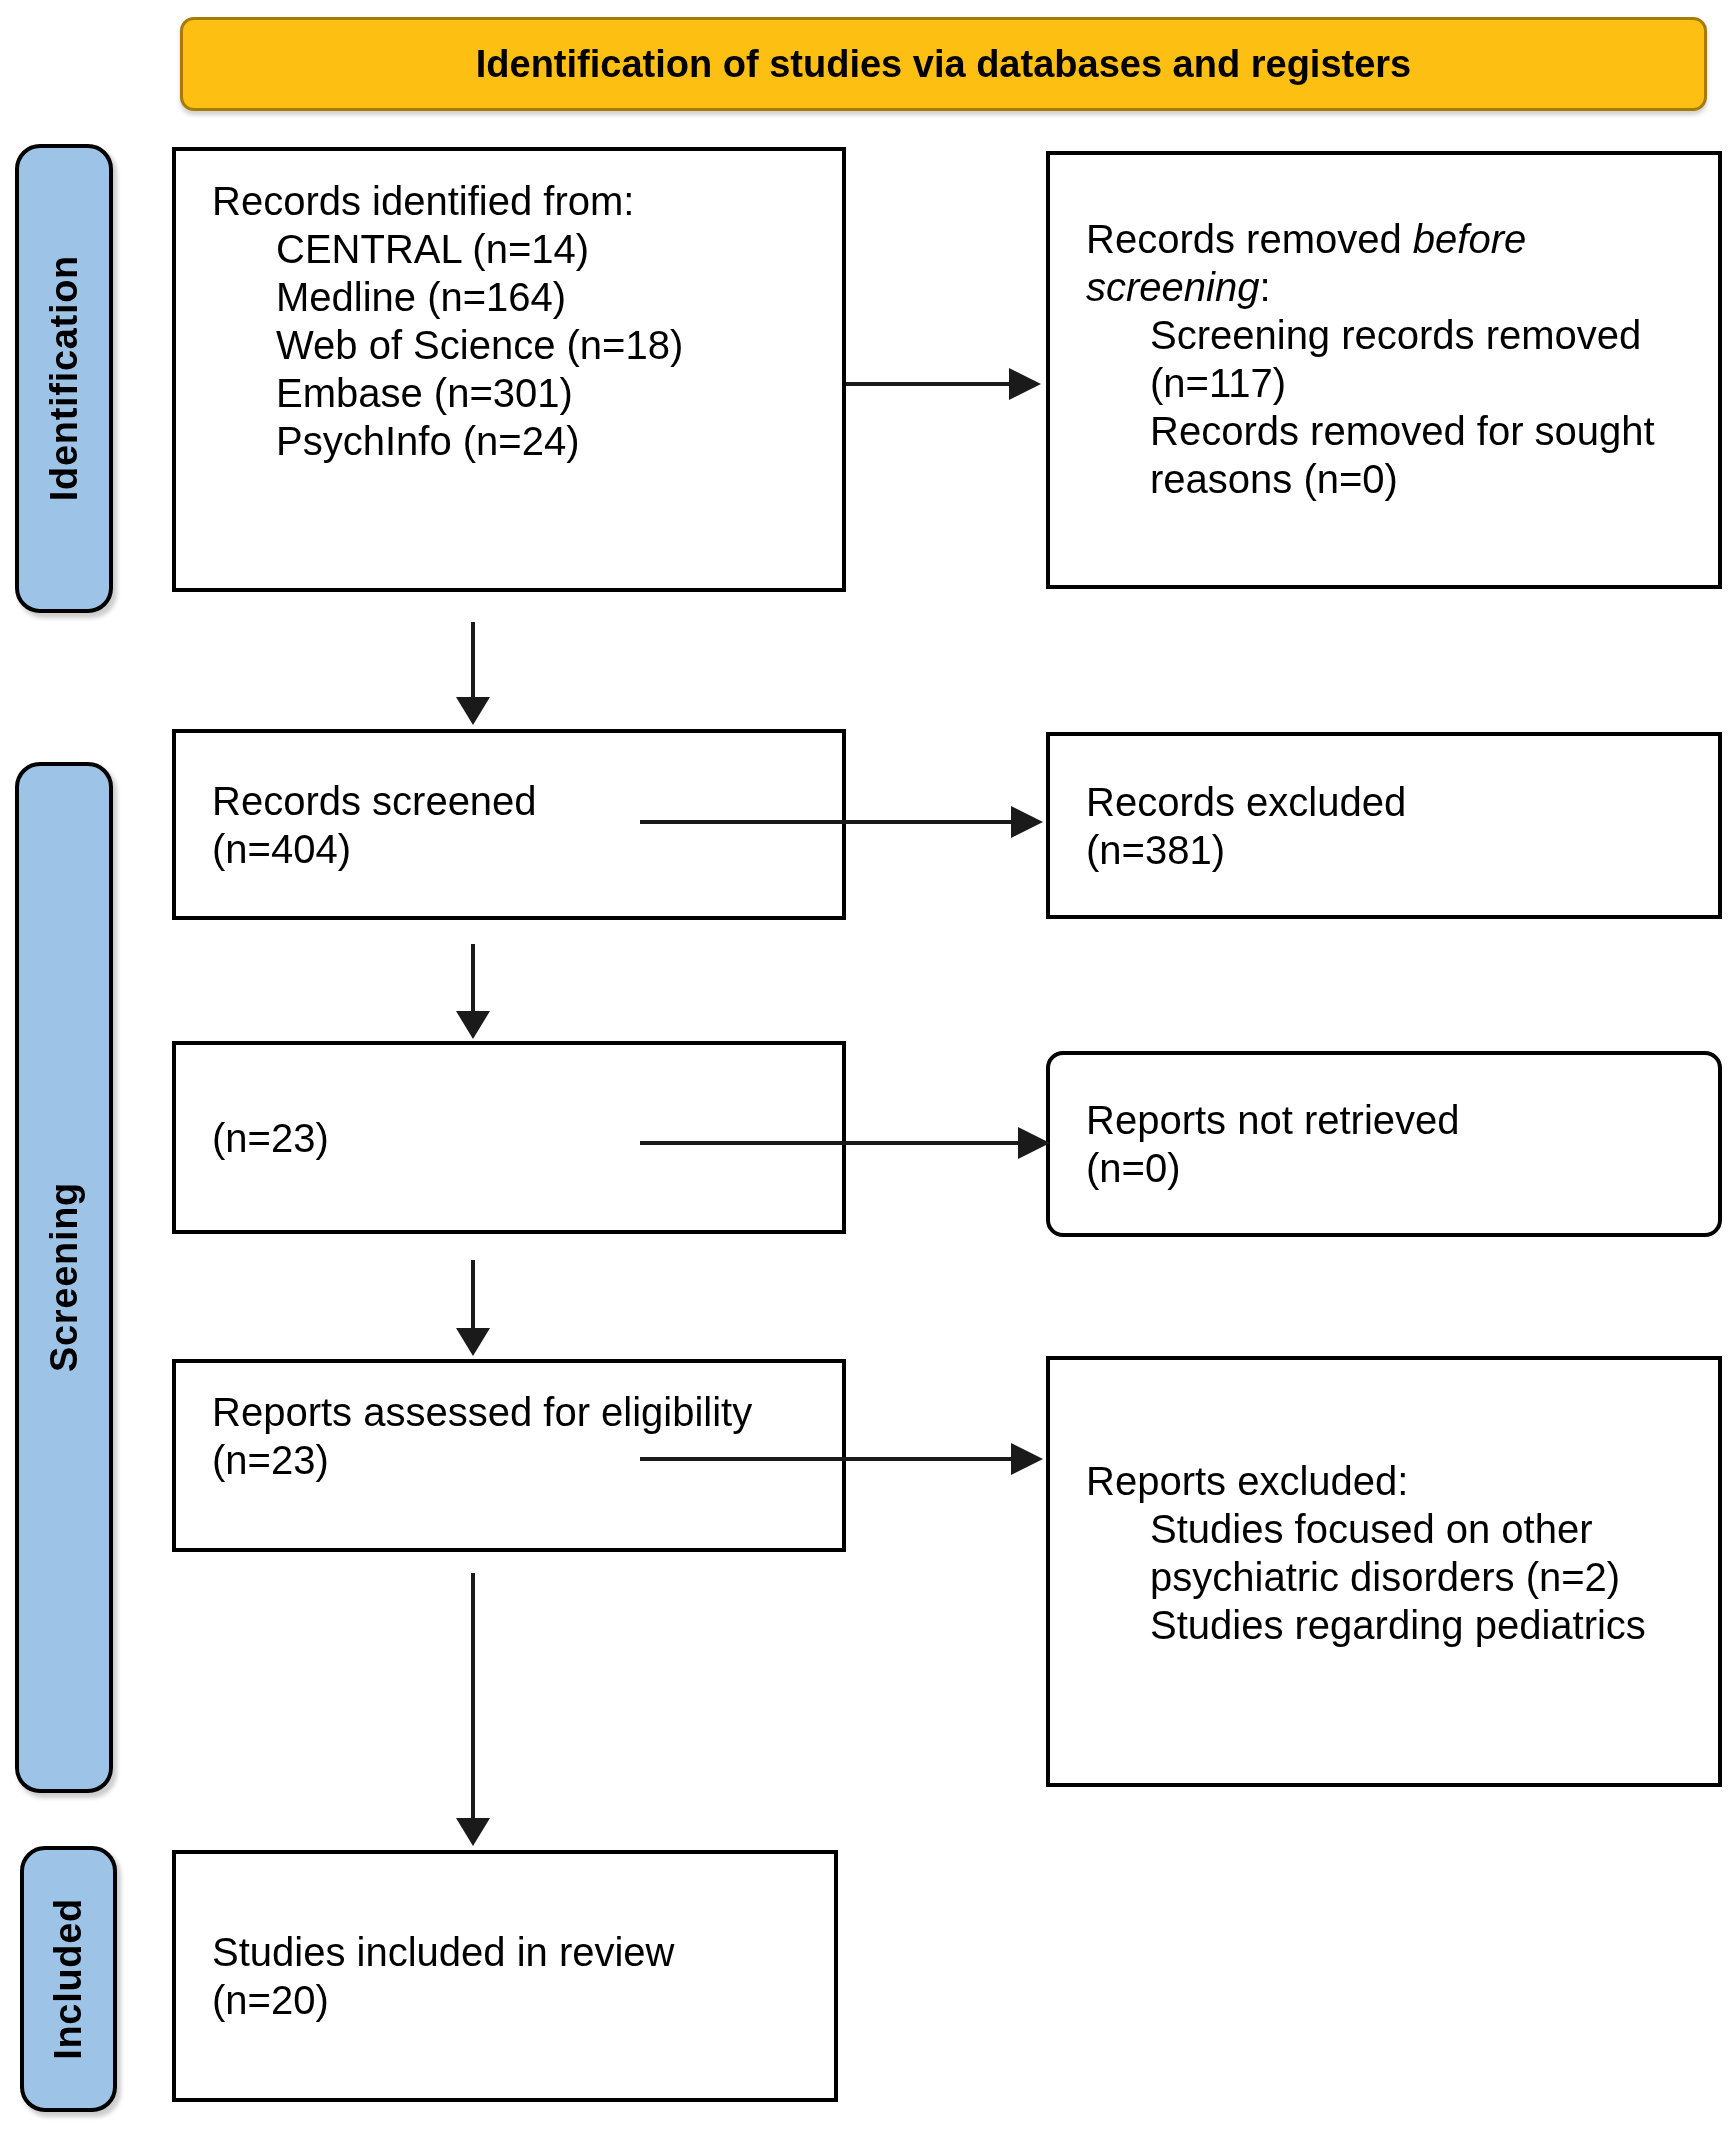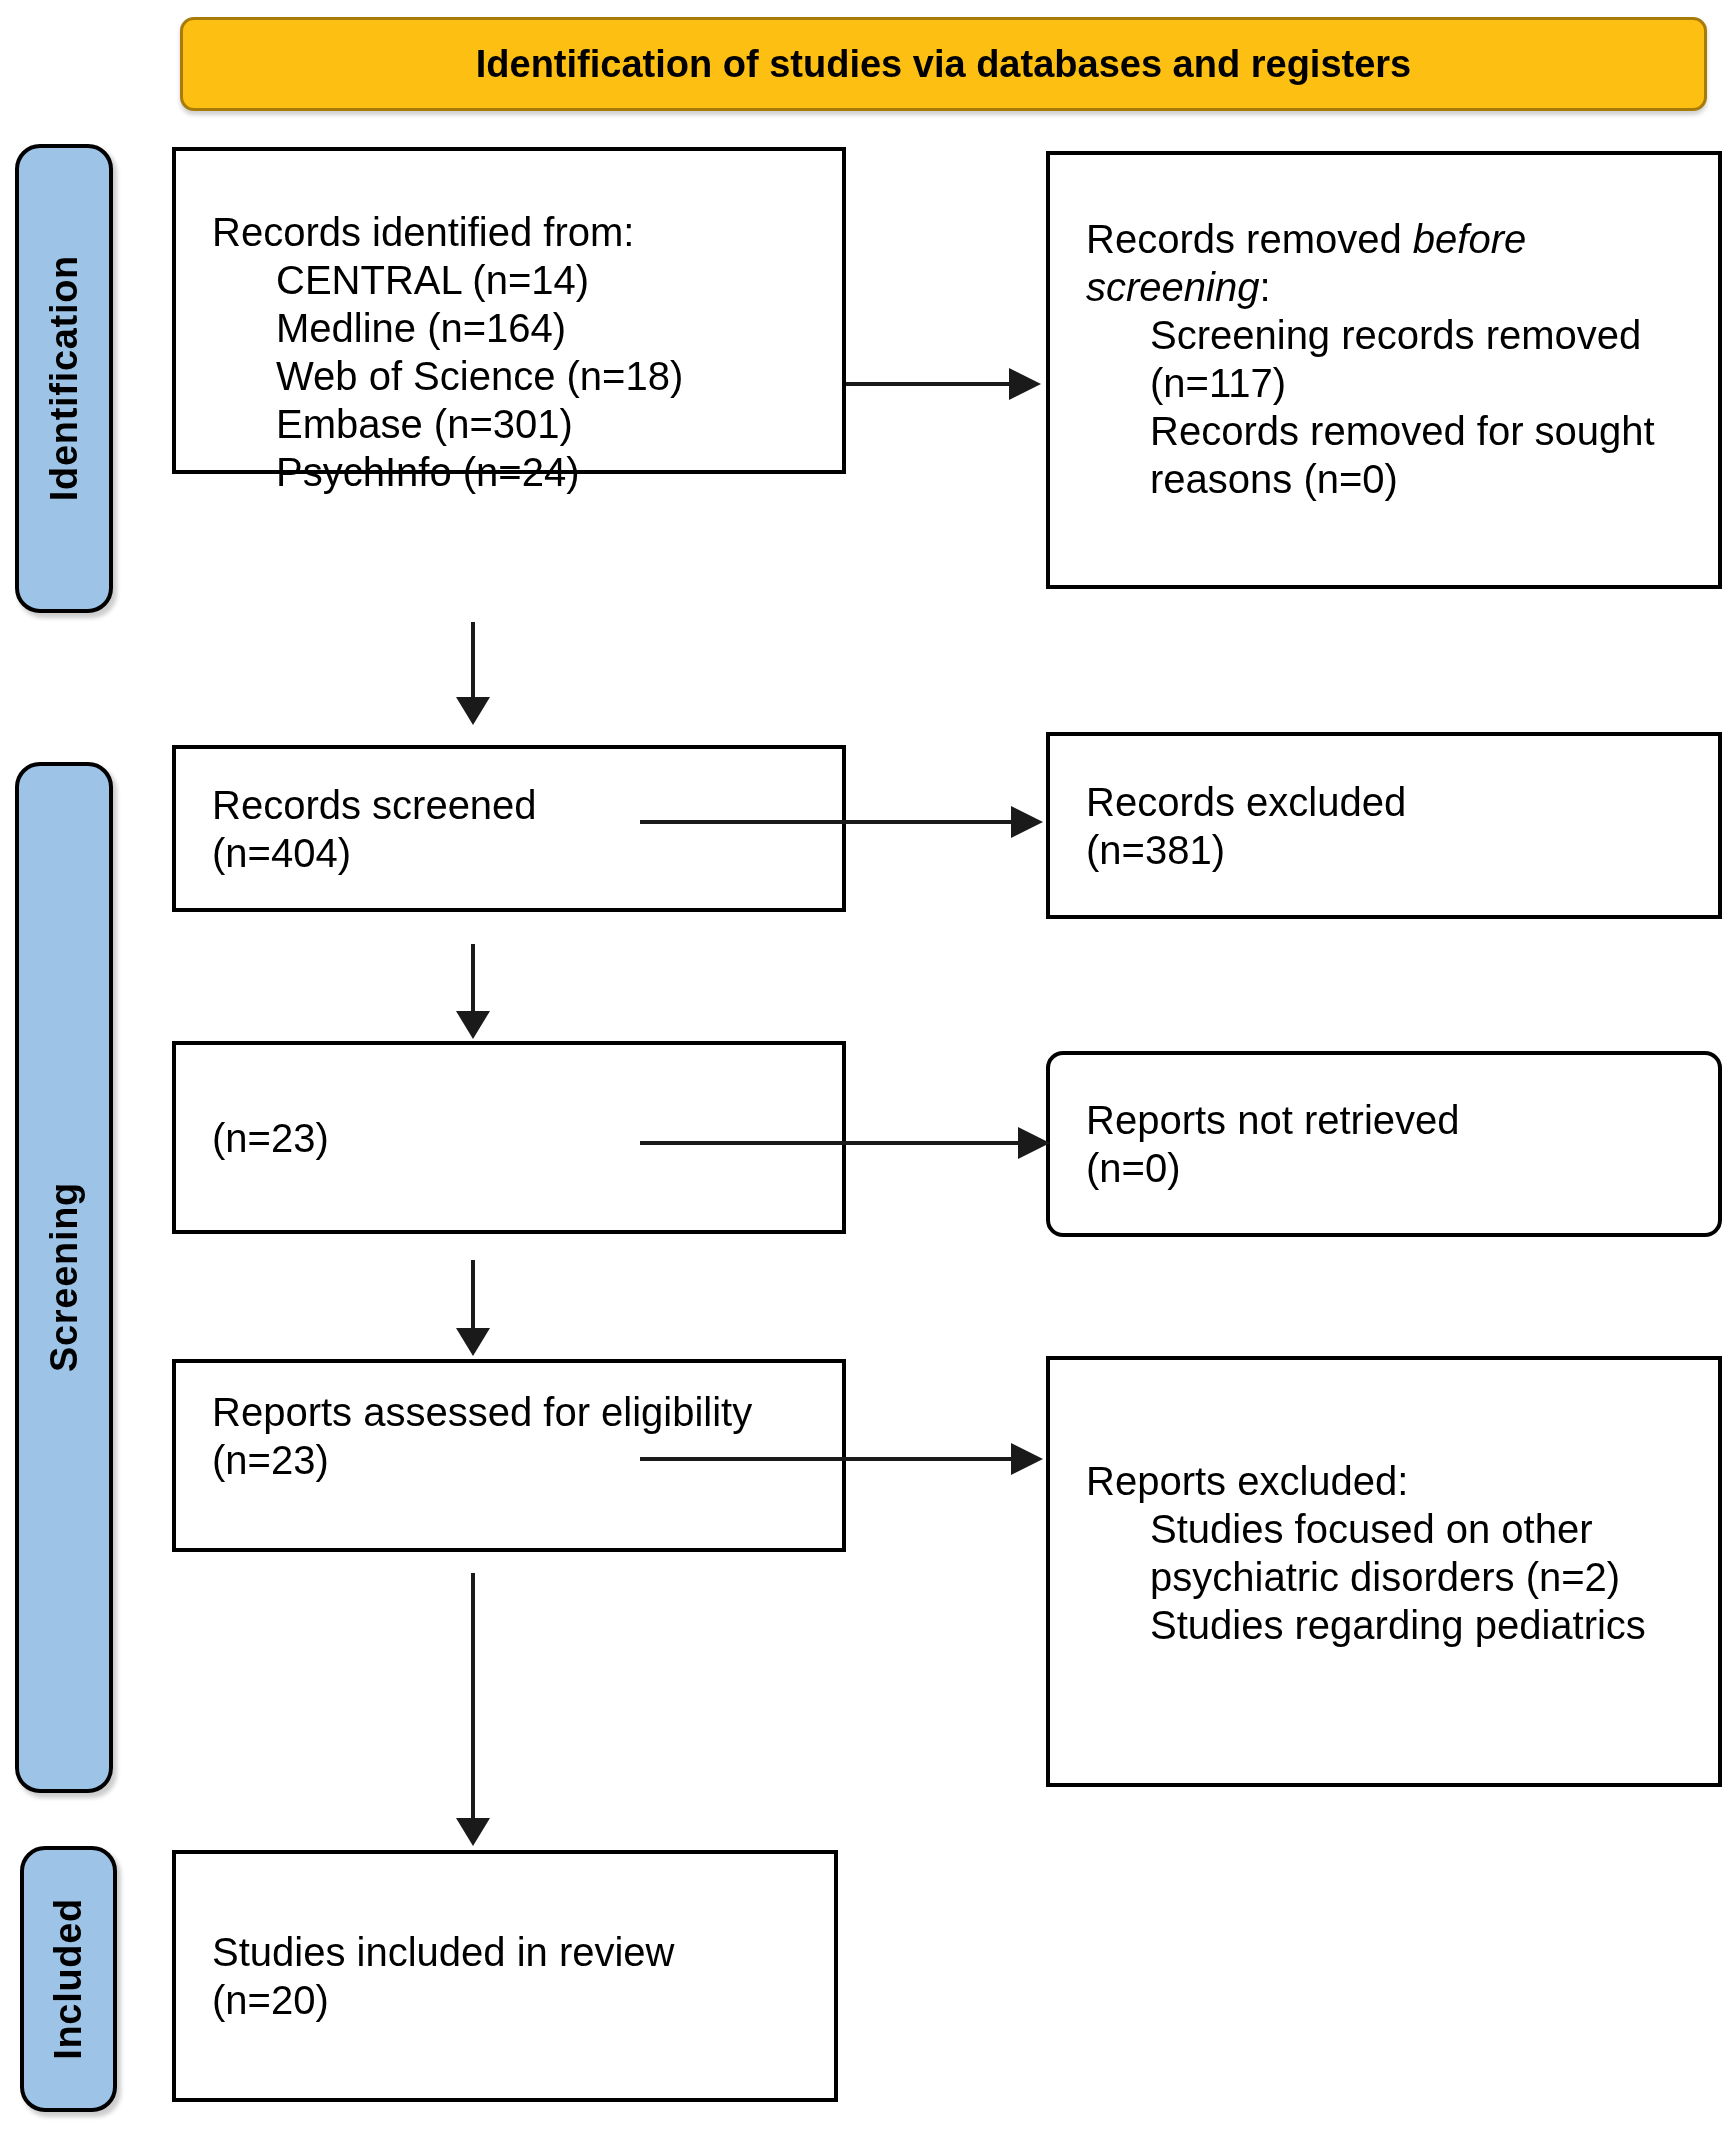--- a/index.html
+++ b/index.html
@@ -61,23 +61,23 @@
     padding-right: 12.6px;
     display: flex;
     flex-direction: column;
     justify-content: flex-start;
   }
   .box .line { white-space: nowrap; }
   .box .line.indent { padding-left: 64px; }
   .box .it { font-style: italic; }
   .center { justify-content: center; }
 
-  .b-records-identified    { left: 172px;  top: 147px;  width: 674px; height: 327px; padding-top: 57px; }
+  .b-records-identified    { left: 172px;  top: 147px;  width: 674px; height: 445px; padding-top: 26px; }
   .b-records-removed       { left: 1046px; top: 151px;  width: 676px; height: 438px; padding-top: 60px; }
-  .b-records-screened      { left: 172px;  top: 745px; width: 674px; height: 167px; }
+  .b-records-screened      { left: 172px;  top: 729px; width: 674px; height: 191px; }
   .b-records-excluded      { left: 1046px; top: 732px; width: 676px; height: 187px; }
   .b-reports-sought        { left: 172px;  top: 1041px; width: 674px; height: 193px; }
   .b-reports-not-retrieved { left: 1046px; top: 1051px; width: 676px; height: 186px; border-radius: 17px; }
   .b-reports-assessed      { left: 172px;  top: 1359px; width: 674px; height: 193px; padding-top: 25px; }
   .b-reports-excluded      { left: 1046px; top: 1356px; width: 676px; height: 431px; padding-top: 97px; }
   .b-studies-included      { left: 172px;  top: 1850px; width: 666px; height: 252px; }
 
   
   .varrow {
     position: absolute;

